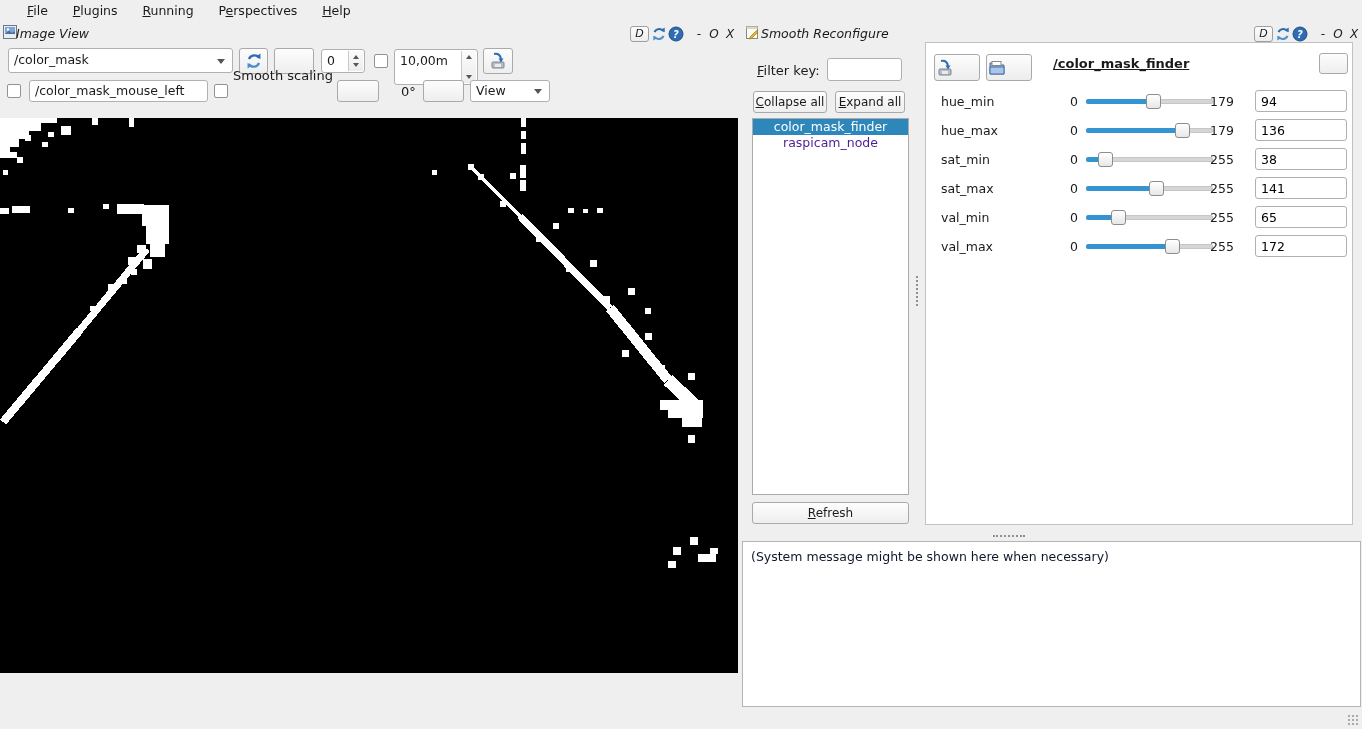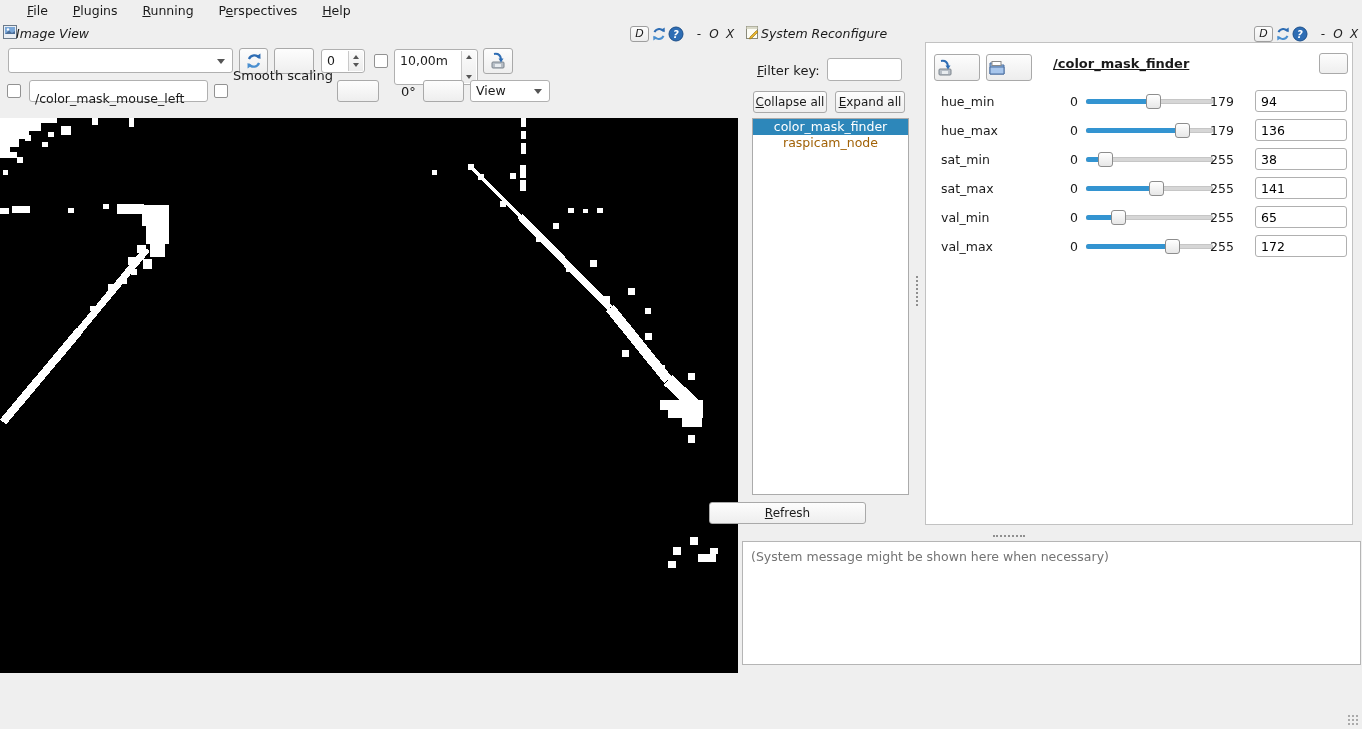--- a/index.html
+++ b/index.html
@@ -32,21 +32,21 @@
   .spin-dn { position:absolute; left:4px; bottom:4px; width:0; height:0; border-left:3.5px solid transparent; border-right:3.5px solid transparent; border-top:4px solid #555; }
   .lbl { position:absolute; font-size:13px; white-space:nowrap; }
   u { text-decoration:underline; }
 
   
   #iv-canvas-wrap { position:absolute; left:0; top:118px; width:738px; height:555px; background:#000; }
   #mask-svg { display:block; width:738px; height:555px; }
 
   
   #dr-list { position:absolute; left:752px; top:118px; width:157px; height:377px; background:#fff; border:1px solid #ababab; overflow:hidden; }
-  .node-item { height:16px; line-height:15px; text-align:center; font-size:12.5px; color:#a16207; }
+  .node-item { height:16px; line-height:15px; text-align:center; font-size:12.5px; color:#4c1d95; }
   .node-item.selected { background:#2d87ba; color:#fff; }
 
   #dr-panel { position:absolute; left:925px; top:42px; width:428px; height:483px; background:#fff; border:1px solid #c2c2c2; }
   .dr-tool-btn { position:absolute; top:11px; width:46px; height:27px; background:linear-gradient(#fdfdfd,#ededed); border:1px solid #a9a9a9; border-radius:3px; }
   #dr-node-title { position:absolute; left:127px; top:13px; font-size:13px; font-weight:bold; text-decoration:underline; }
   #dr-close-btn { left:393px; top:10px; width:29px; height:21px; }
 
   #param-rows { position:absolute; left:0; top:44px; width:428px; }
   .param-row { position:relative; height:29px; }
   .param-row span { line-height:29px; }
@@ -55,21 +55,21 @@
   .param-max { position:absolute; left:275px; width:42px; text-align:center; font-size:12.5px; }
   .param-slider { position:absolute; left:160px; top:0; width:127px; height:29px; }
   .groove { position:absolute; left:0; top:12px; width:100%; height:5px; background:#d6d6d6; border-radius:2.5px; box-shadow:inset 0 0 0 1px #c6c6c6; }
   .fill { height:100%; background:#3394d1; border-radius:2.5px; }
   .handle { position:absolute; top:7px; width:15px; height:15px; background:linear-gradient(#ffffff,#e7e7e7); border:1px solid #8d8d8d; border-radius:3px; }
   .param-value { position:absolute; left:329px; top:3px; width:92px; height:22px; background:#fff; border:1px solid #b0b0b0; border-radius:3px; font-family:inherit; font-size:12.5px; padding-left:5px; }
 
   
   #v-splitter { position:absolute; left:916px; top:276px; height:30px; width:0; border-left:2px dotted #8f8f8f; }
   #h-splitter { position:absolute; left:993px; top:535px; width:32px; height:0; border-top:2px dotted #8f8f8f; }
-  #message-box { position:absolute; left:742px; top:541px; width:619px; height:124px; background:#fff; border:1px solid #b5b5b5; font-size:12.5px; padding:7px 8px; color:#737373; }
+  #message-box { position:absolute; left:742px; top:541px; width:619px; height:166px; background:#fff; border:1px solid #b5b5b5; font-size:12.5px; padding:7px 8px; color:#0f172a; }
   #resize-grip { position:absolute; right:3px; bottom:3px; width:12px; height:12px;
      background-image:radial-gradient(#aaa 1px, transparent 1.2px); background-size:4px 4px; background-position:bottom right; }
 </style>
 </head>
 <body>
 
 <div id="app">
 
   <div id="menubar">
     <span class="menu-item"><u>F</u>ile</span>
@@ -103,20 +103,21 @@
           <circle cx="8" cy="8" r="7" fill="#2e6db4" stroke="#1c4f8a"></circle>
           <text x="8" y="11.5" font-size="10" font-weight="bold" text-anchor="middle" fill="#fff" font-family="DejaVu Sans,sans-serif">?</text>
         </svg>
     </span>
     <span class="tb-btn glyph-btn" style="left:693px;top:2px;width:12px;">-</span>
     <span class="tb-btn glyph-btn" style="left:708px;top:2px;width:12px;">O</span>
     <span class="tb-btn glyph-btn" style="left:724px;top:2px;width:12px;">X</span>
   </div>
 
   <div class="field" style="left:8px;top:48px;width:225px;height:25px;">
+    <div class="field-text">/color_mask</div>
     <span class="combo-arrow"></span>
   </div>
   <div class="btn" style="left:239px;top:48px;width:29px;height:26px;">
     <svg width="18" height="18" viewBox="0 0 16 16" style="margin-top:3px;">
         <path d="M12.8 5.3 A5.3 5.3 0 0 0 3.5 6.2" fill="none" stroke="#2e6db4" stroke-width="2"></path>
         <path d="M13.7 1.4 L13.7 6.3 L9.5 4.3 Z" fill="#2e6db4"></path>
         <path d="M3.2 10.7 A5.3 5.3 0 0 0 12.5 9.8" fill="none" stroke="#4a8fd0" stroke-width="2"></path>
         <path d="M2.3 14.6 L2.3 9.7 L6.5 11.7 Z" fill="#4a8fd0"></path>
       </svg>
   </div>
@@ -140,21 +141,21 @@
     <svg width="18" height="18" viewBox="0 0 18 18" style="margin-top:3px;">
         <rect x="3" y="10" width="12" height="6" rx="1" fill="#b7bec6" stroke="#7d858d"></rect>
         <rect x="6" y="12" width="6" height="3" fill="#e8ecef"></rect>
         <path d="M5 2 Q11 1 12 7" fill="none" stroke="#2e6db4" stroke-width="2"></path>
         <path d="M9.5 6.5 L14.5 6.5 L12 10.5 Z" fill="#2e6db4"></path>
       </svg>
   </div>
 
   <span class="checkbox" style="left:7px;top:84px;"></span>
   <div class="field" style="left:29px;top:80px;width:179px;height:22px;">
-    <div class="field-text" style="padding-top:10px;">/color_mask_mouse_left</div>
+    <div class="field-text" style="padding-top:2px;">/color_mask_mouse_left</div>
   </div>
   <span class="checkbox" style="left:214px;top:84px;"></span>
   <span class="lbl" style="left:233px;top:68px;">Smooth scaling</span>
   <div class="btn" style="left:337px;top:80px;width:42px;height:22px;"></div>
   <span class="lbl" style="left:401px;top:84px;">0°</span>
   <div class="btn" style="left:423px;top:80px;width:41px;height:22px;"></div>
   <div class="field" style="left:470px;top:80px;width:80px;height:22px;">
     <div class="field-text" style="padding-top:2px;">View</div>
     <span class="combo-arrow"></span>
   </div>
@@ -235,21 +236,21 @@
   </div>
 
   <div class="dock-titlebar" style="left:745px;top:24px;width:617px;">
     <span class="icon16" style="left:0;top:1px;">
       <svg width="15" height="15" viewBox="0 0 15 15">
           <rect x="1.5" y="1.5" width="11" height="12" fill="#fdfdf5" stroke="#8a8a7a"></rect>
           <rect x="1.5" y="1.5" width="11" height="2.5" fill="#d9d9c8"></rect>
           <path d="M5 12 L11.5 5.5 L13 7 L6.5 13.5 L4.5 14 Z" fill="#e8b42c" stroke="#8a6d1a" stroke-width="0.6"></path>
         </svg>
     </span>
-    <span class="dock-title">System Reconfigure</span>
+    <span class="dock-title">Smooth Reconfigure</span>
     <span class="tb-btn d-btn" style="left:509px;top:2px;">D</span>
     <span class="icon16" style="left:530px;top:2px;">
       <svg width="16" height="16" viewBox="0 0 16 16">
           <path d="M12.8 5.3 A5.3 5.3 0 0 0 3.5 6.2" fill="none" stroke="#2e6db4" stroke-width="2"></path>
           <path d="M13.7 1.4 L13.7 6.3 L9.5 4.3 Z" fill="#2e6db4"></path>
           <path d="M3.2 10.7 A5.3 5.3 0 0 0 12.5 9.8" fill="none" stroke="#4a8fd0" stroke-width="2"></path>
           <path d="M2.3 14.6 L2.3 9.7 L6.5 11.7 Z" fill="#4a8fd0"></path>
         </svg>
     </span>
     <span class="icon16" style="left:547px;top:2px;">
@@ -268,21 +269,21 @@
     <div class="field-text"></div>
   </div>
   <div class="btn" style="left:753px;top:91px;width:74px;height:22px;line-height:20px;"><u>C</u>ollapse all</div>
   <div class="btn" style="left:835px;top:91px;width:70px;height:22px;line-height:20px;"><u>E</u>xpand all</div>
 
   <div id="dr-list">
       <div class="node-item selected">color_mask_finder</div>
       <div class="node-item">raspicam_node</div>
     </div>
 
-  <div class="btn" style="left:709px;top:502px;width:157px;height:22px;line-height:20px;"><u>R</u>efresh</div>
+  <div class="btn" style="left:752px;top:502px;width:157px;height:22px;line-height:20px;"><u>R</u>efresh</div>
 
   <div id="v-splitter"></div>
 
   <div id="dr-panel">
     <div class="dr-tool-btn" style="left:8px;">
       <svg width="20" height="20" viewBox="0 0 20 20" style="margin-top:3px;">
           <rect x="4" y="11" width="12" height="6" rx="1" fill="#b7bec6" stroke="#7d858d"></rect>
           <rect x="7" y="13" width="6" height="3" fill="#e8ecef"></rect>
           <path d="M6 3 Q12 2 13 8" fill="none" stroke="#2e6db4" stroke-width="2"></path>
           <path d="M10.5 7.5 L15.5 7.5 L13 11.5 Z" fill="#2e6db4"></path>

